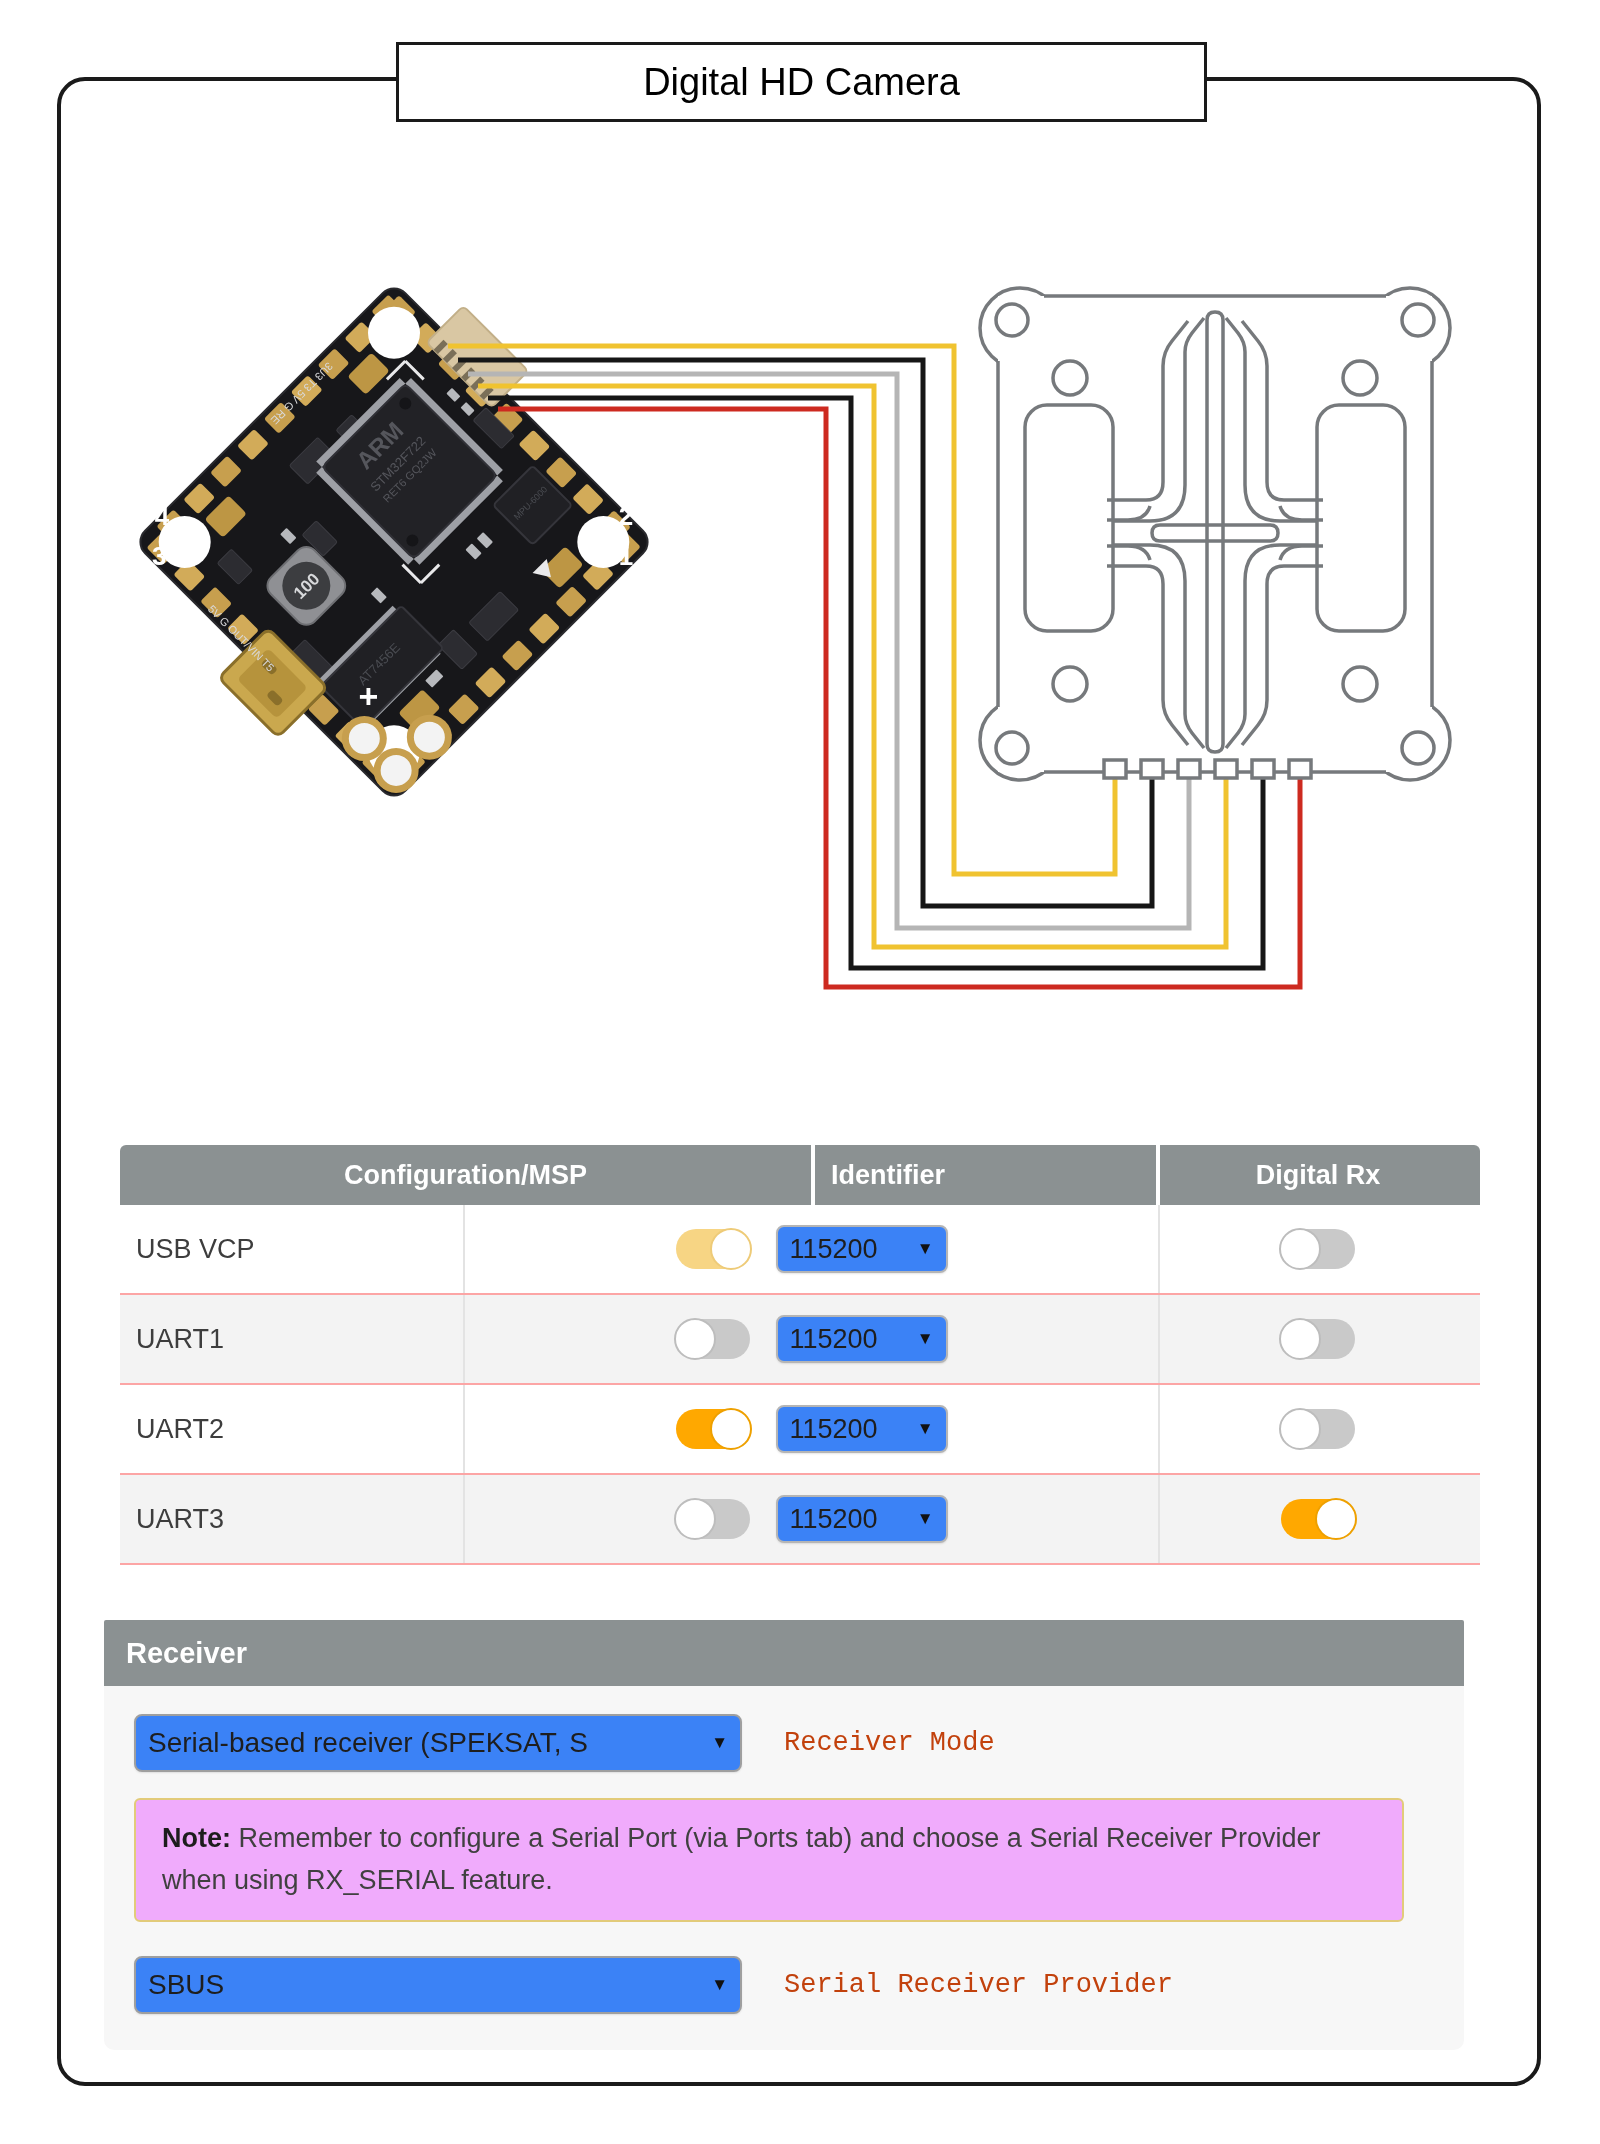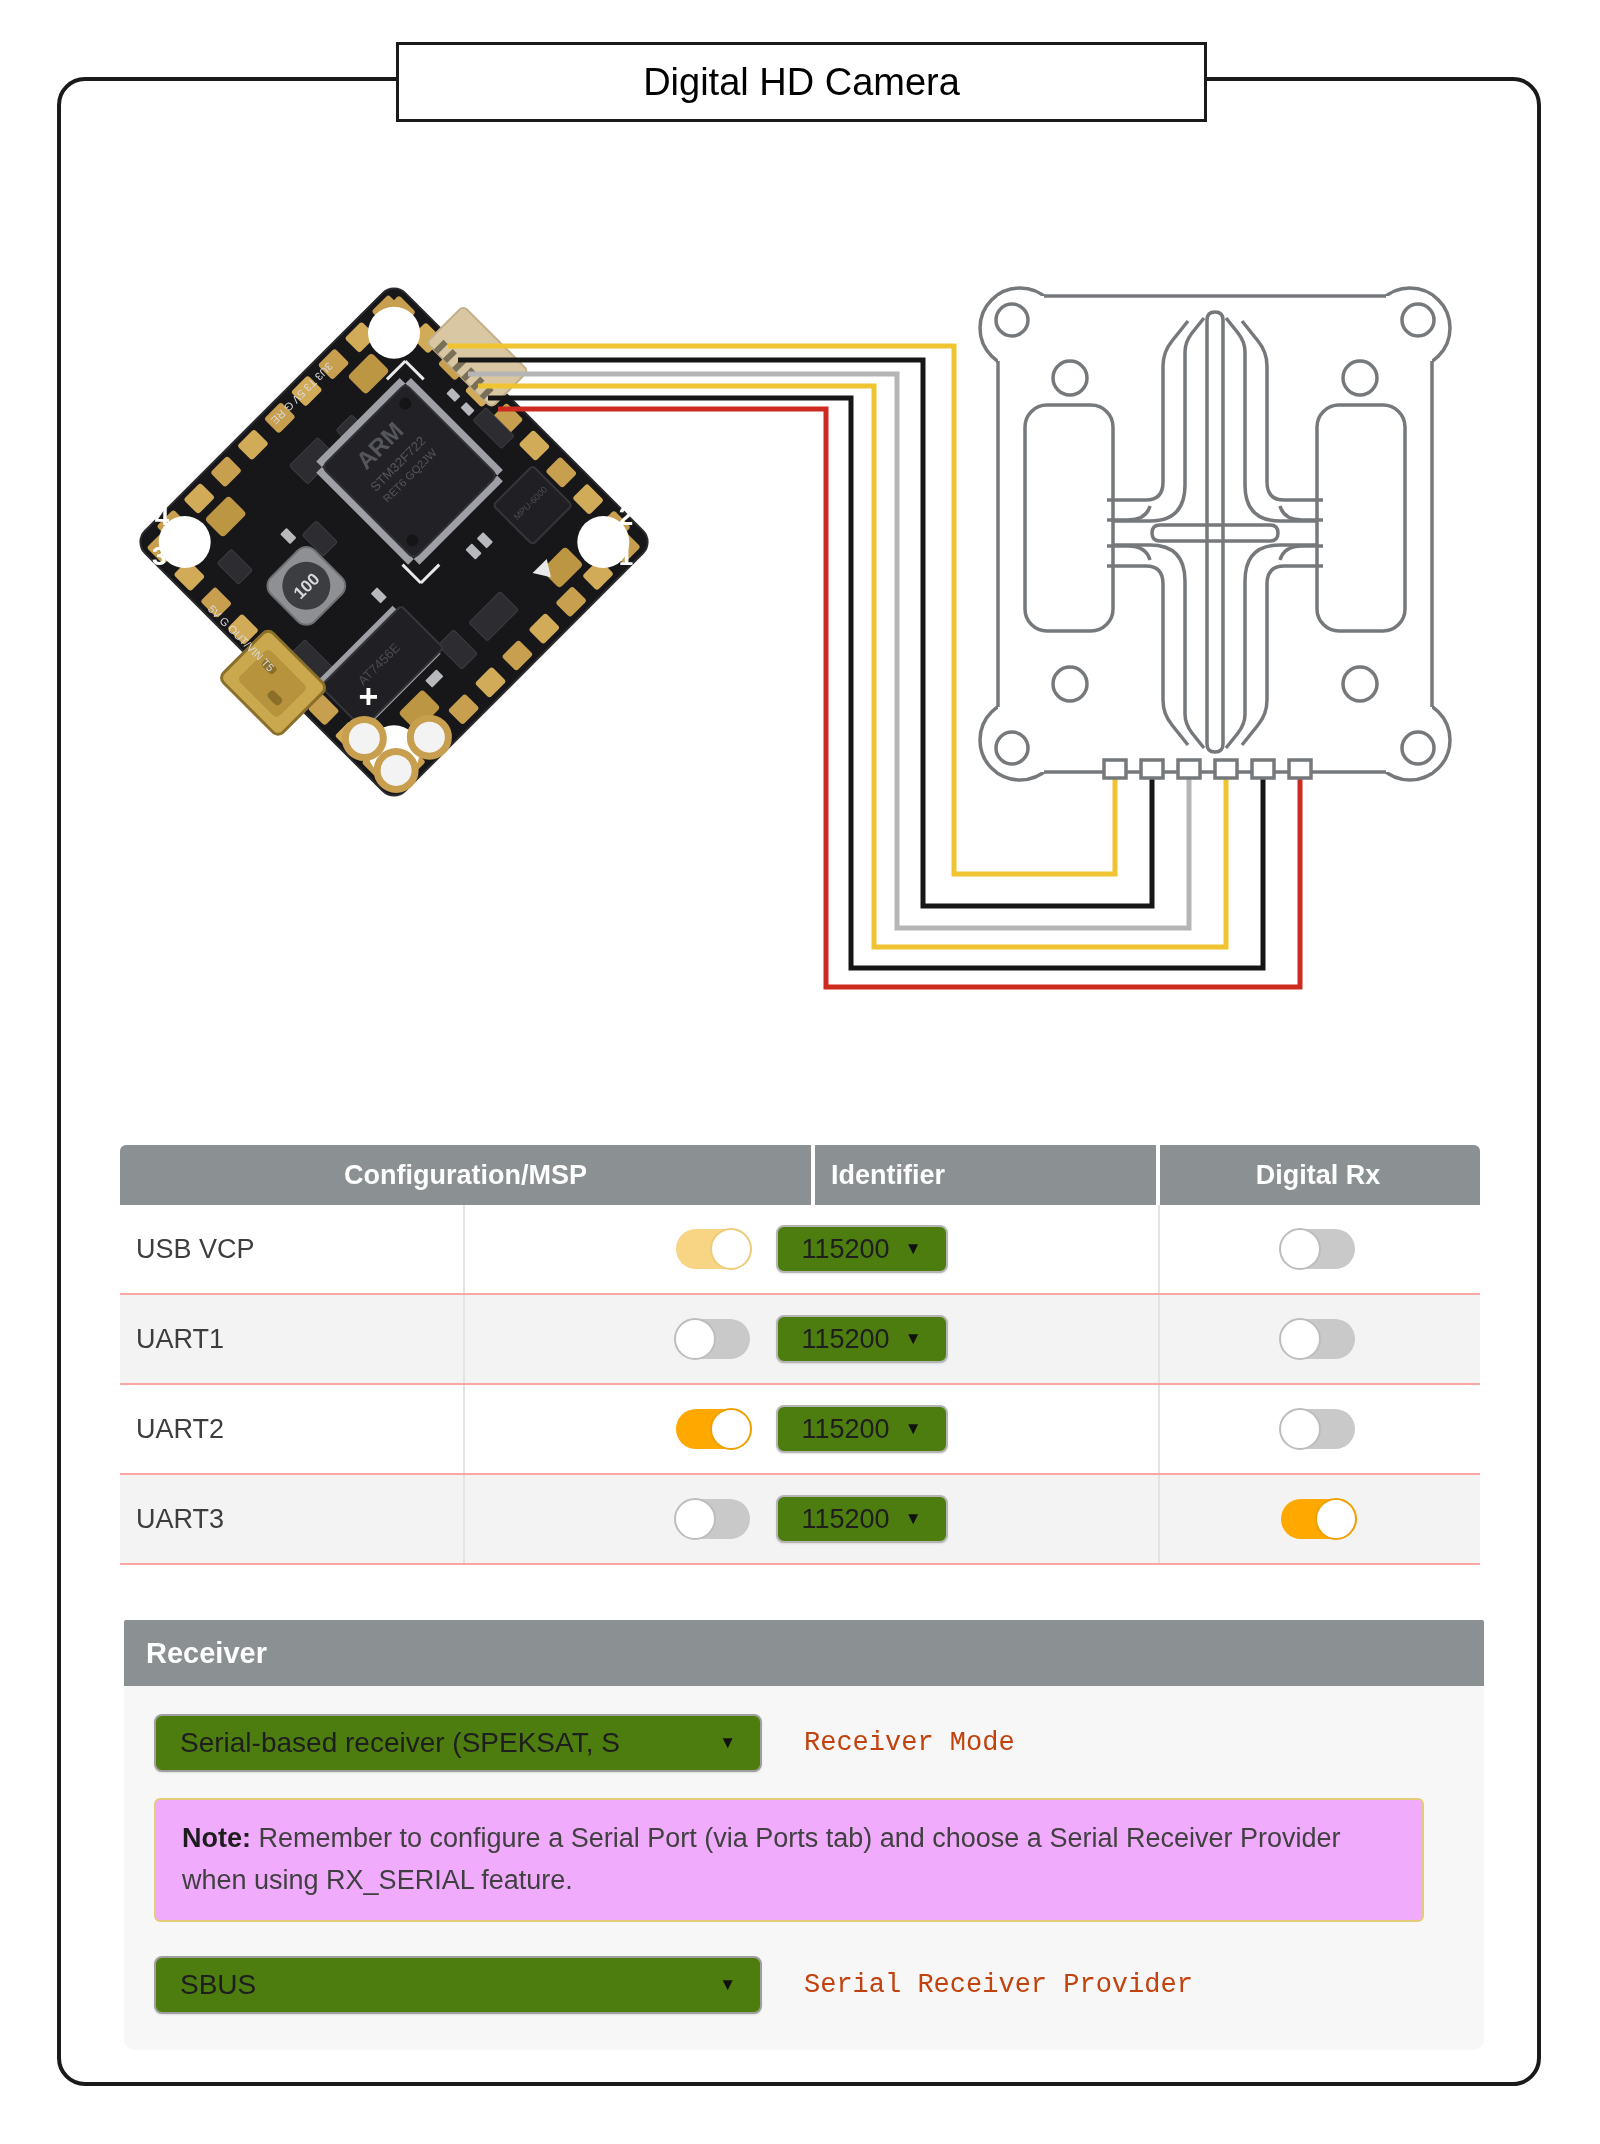--- a/index.html
+++ b/index.html
@@ -23,26 +23,26 @@
 
   .toggle{width:74px;height:40px;border-radius:20px;position:relative;display:inline-block;cursor:pointer;}
   .toggle .knob{position:absolute;top:-1px;width:42px;height:42px;border-radius:50%;background:#fff;box-sizing:border-box;border:2px solid #ccc;}
   .toggle[data-state="off"]{background:#c9c9c9;}
   .toggle[data-state="off"] .knob{left:-2px;border-color:#bdbdbd;}
   .toggle[data-state="on"]{background:#ffa800;}
   .toggle[data-state="on"] .knob{right:-2px;border-color:#eea000;}
   .toggle[data-state="faded"]{background:#f7d584;}
   .toggle[data-state="faded"] .knob{right:-2px;border-color:#eecb78;}
 
-  .selectbox{display:flex;align-items:center;justify-content:space-between;background:#4d7c0f;border:2px solid #b5b5b5;border-radius:8px;height:48px;padding:0 24px;font-size:27px;color:#1e1e1e;box-sizing:border-box;box-shadow:0 1px 2px rgba(0,0,0,.10);cursor:pointer;}
+  .selectbox{display:flex;align-items:center;justify-content:space-between;background:#3b82f6;border:2px solid #b5b5b5;border-radius:8px;height:48px;padding:0 12px;font-size:27px;color:#1e1e1e;box-sizing:border-box;box-shadow:0 1px 2px rgba(0,0,0,.10);cursor:pointer;}
   .selectbox .caret{font-size:17px;color:#111;margin-left:10px;}
   .baud-select{width:172px;}
 
   
-  .receiver{position:absolute;left:124px;top:1620px;width:1360px;}
+  .receiver{position:absolute;left:104px;top:1620px;width:1360px;}
   .receiver-header{height:66px;background:#8b9192;color:#fff;font-size:29px;font-weight:700;display:flex;align-items:center;padding:0 22px;border-radius:2px 2px 0 0;}
   .receiver-body{background:#f7f7f7;border-radius:0 0 10px 10px;padding:28px 30px 36px 30px;box-sizing:border-box;}
   .rx-row{display:flex;align-items:center;gap:42px;text-align:right;}
   .rx-select{width:608px;height:58px;border:2px solid #9f9f9f;font-size:28px;}
   .rx-label{font-size:27px;color:#c2410c;font-family:Liberation Mono, monospace;}
   .note{margin-top:26px;margin-bottom:34px;background:#f0abfc;border:2px solid #e2cb7a;border-radius:6px;padding:18px 26px;font-size:27px;line-height:1.55;color:#404040;width:1270px;box-sizing:border-box;}
   .note b{color:#1d1d1d;}
 </style>
 </head>
 <body>

